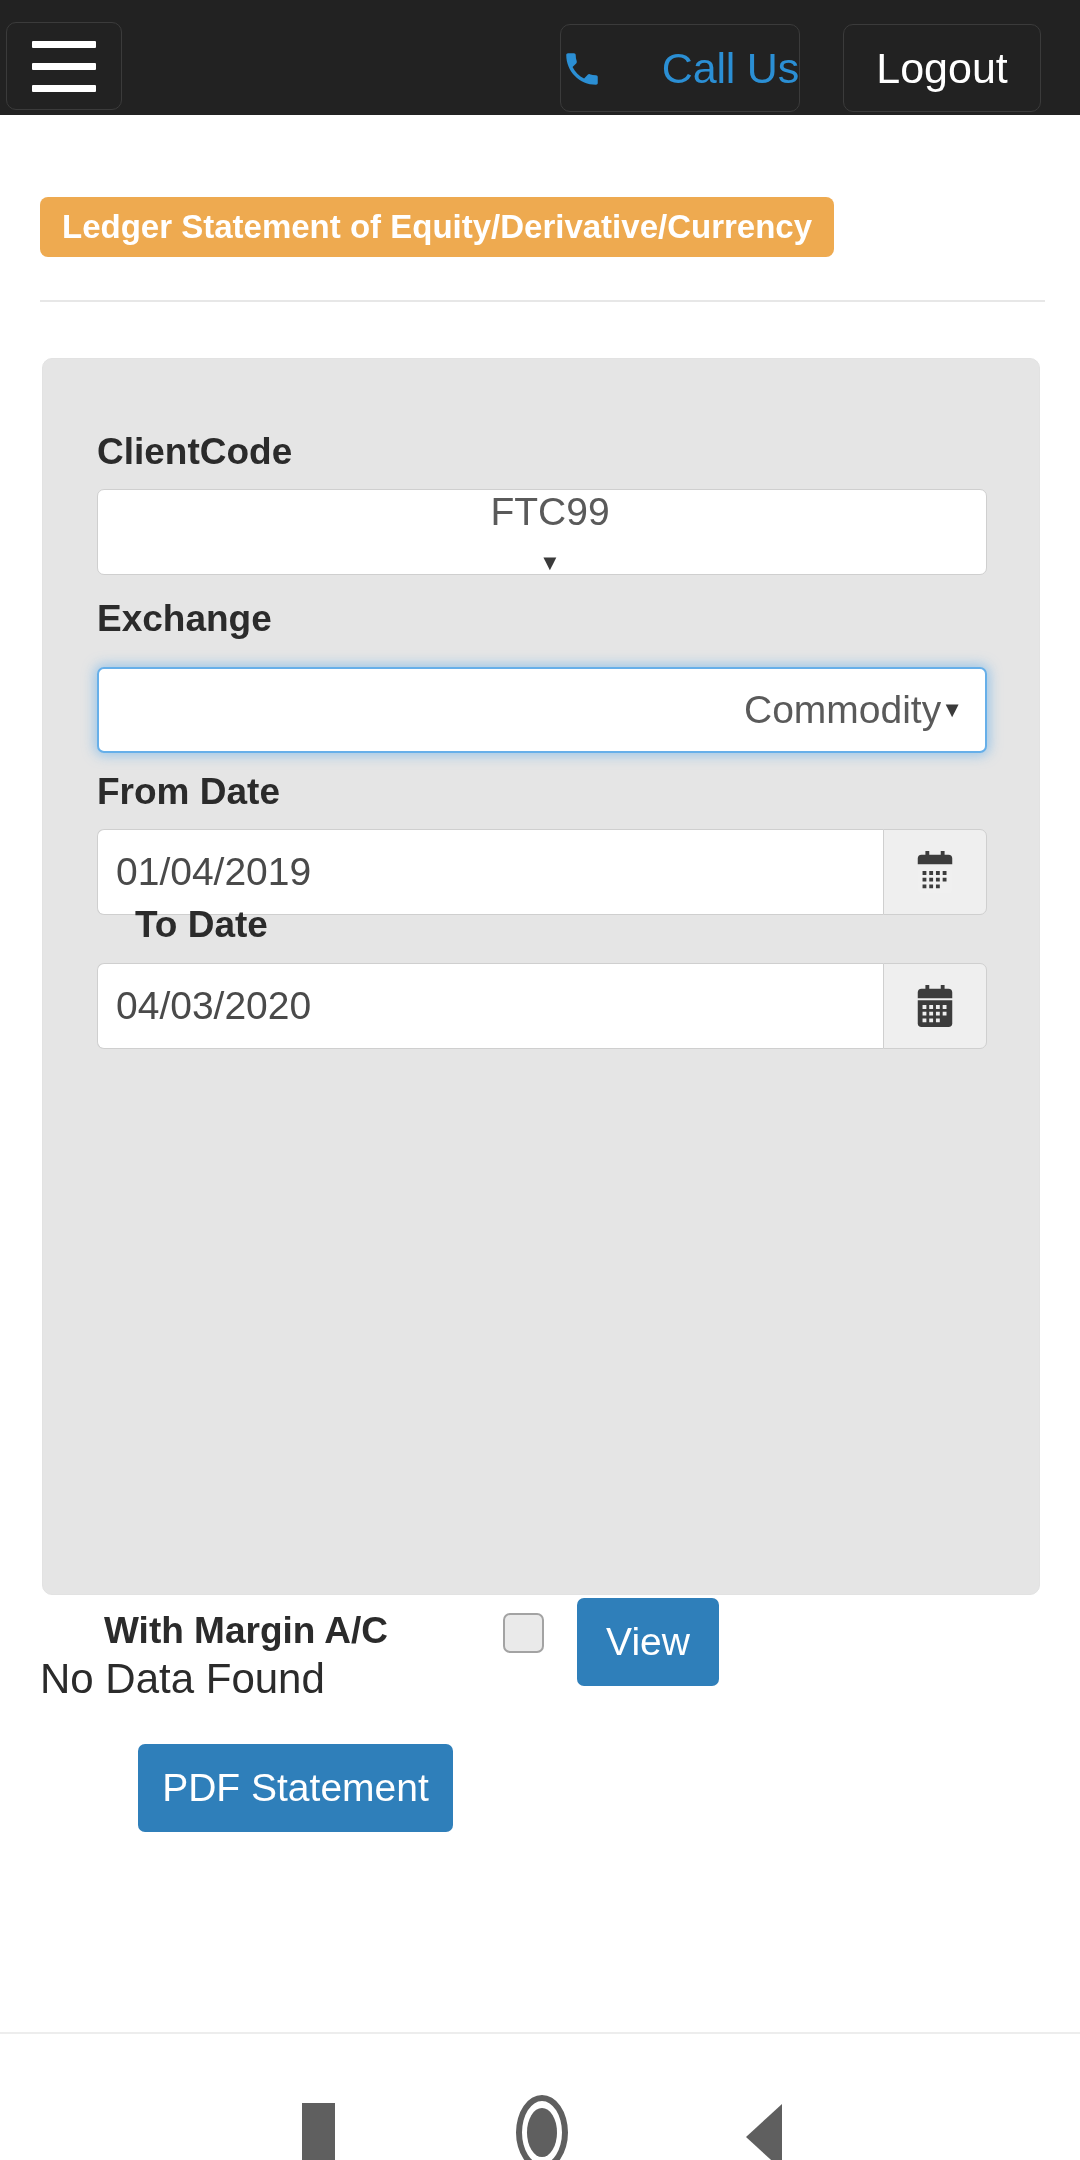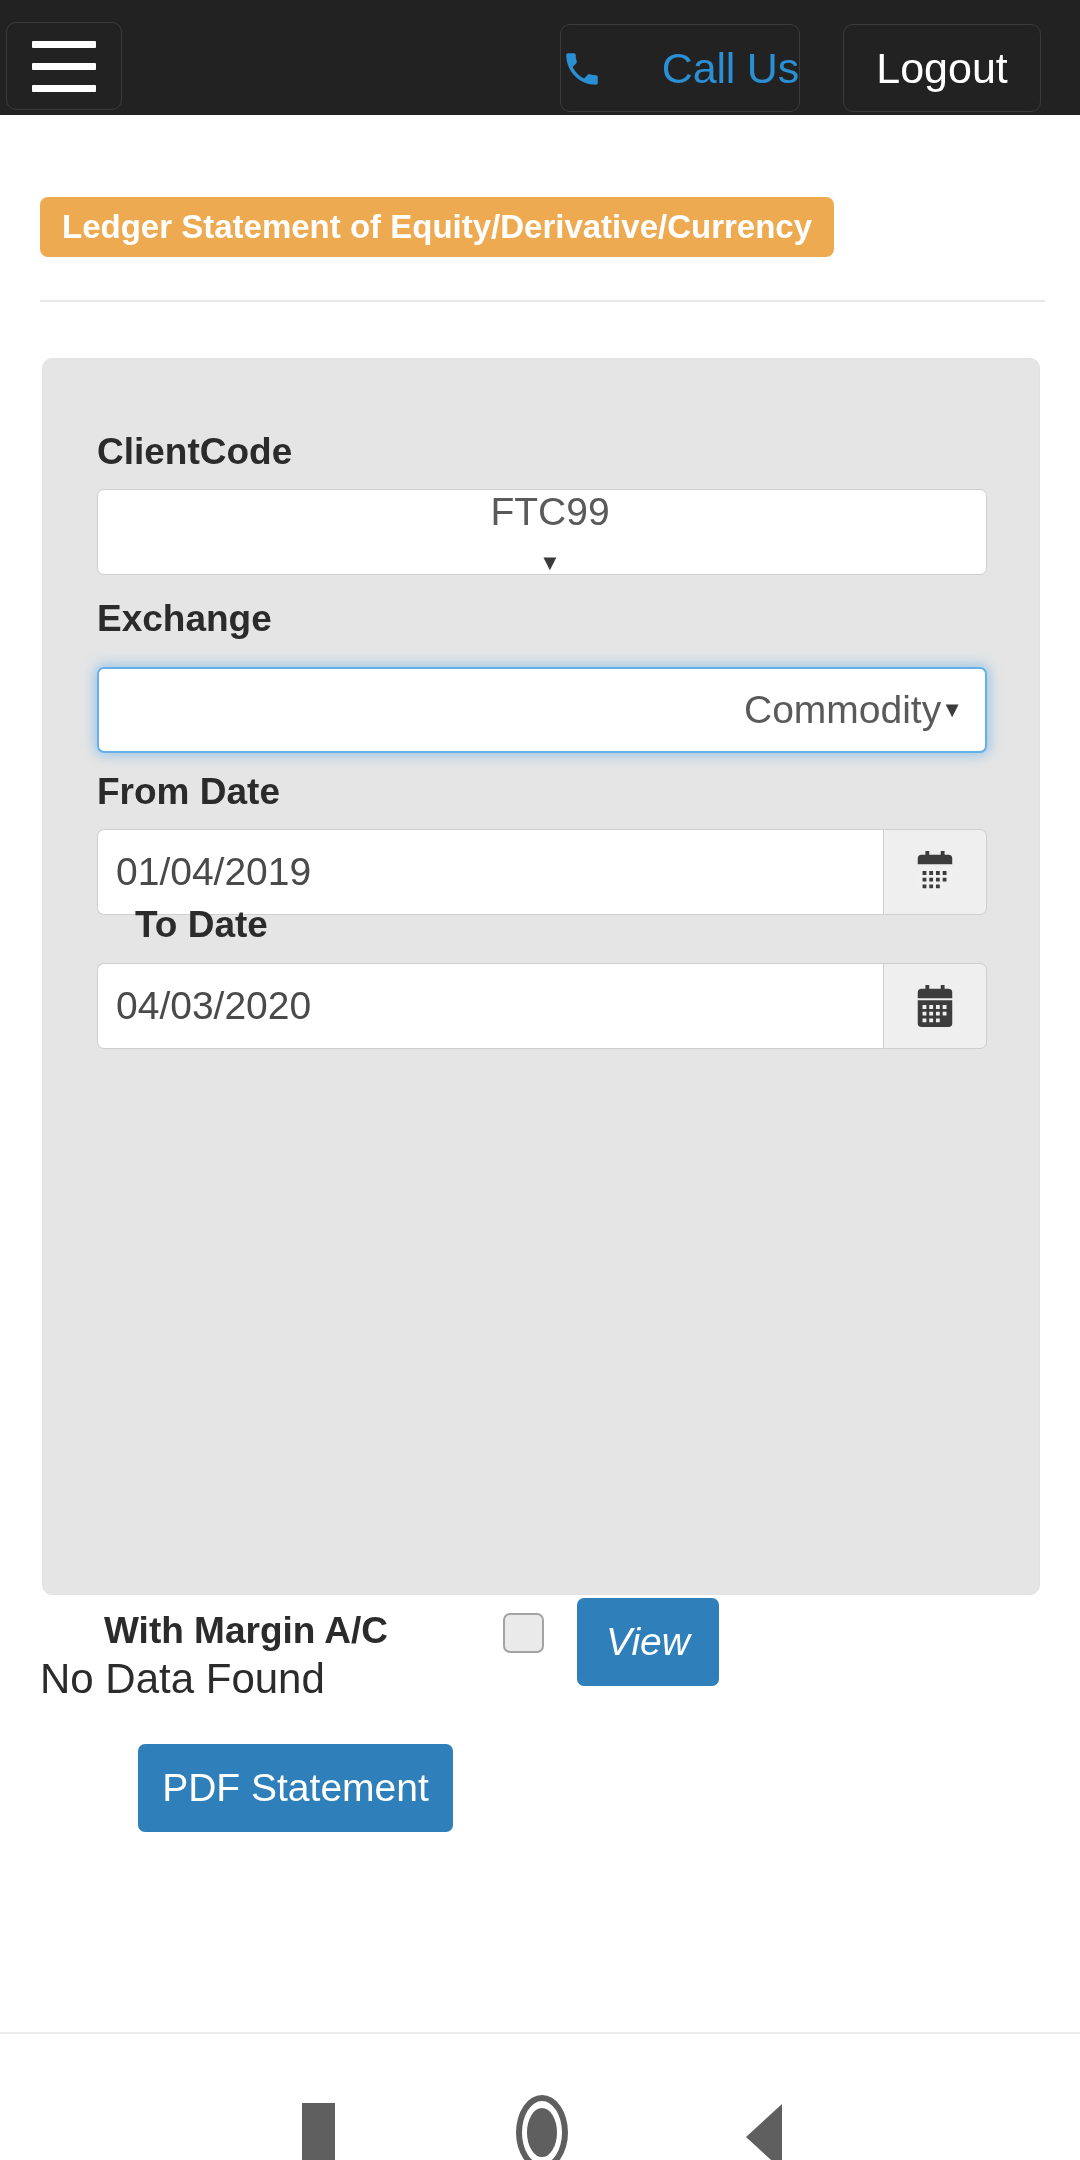--- a/index.html
+++ b/index.html
@@ -226,21 +226,20 @@
     background: #2f7fba;
     border: none;
     border-radius: 7px;
     color: #ffffff;
     font-size: 39px;
     font-family: "Liberation Sans", sans-serif;
     display: flex;
     align-items: center;
     justify-content: center;
     cursor: pointer;
-    font-style: italic;
   }
 
   .pdf-btn {
     position: absolute;
     left: 95px; top: 1385px;
     width: 315px; height: 88px;
     background: #2f7fba;
     border: none;
     border-radius: 7px;
     color: #ffffff;

